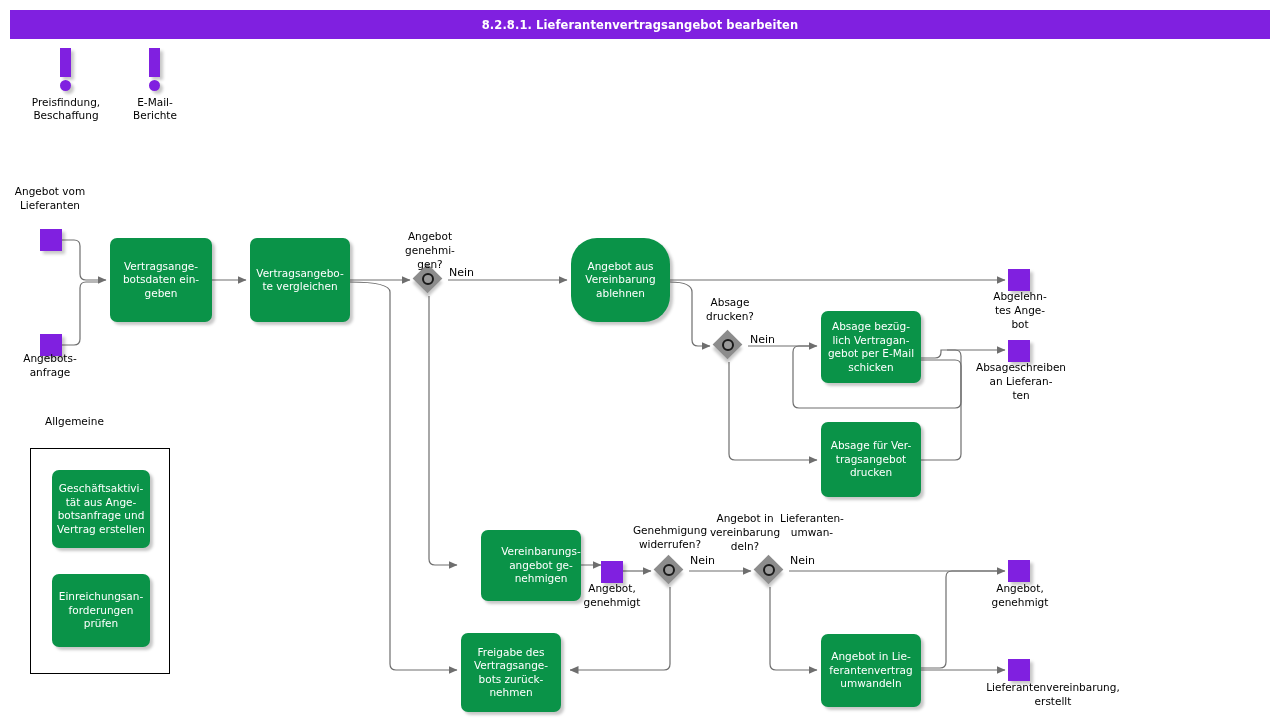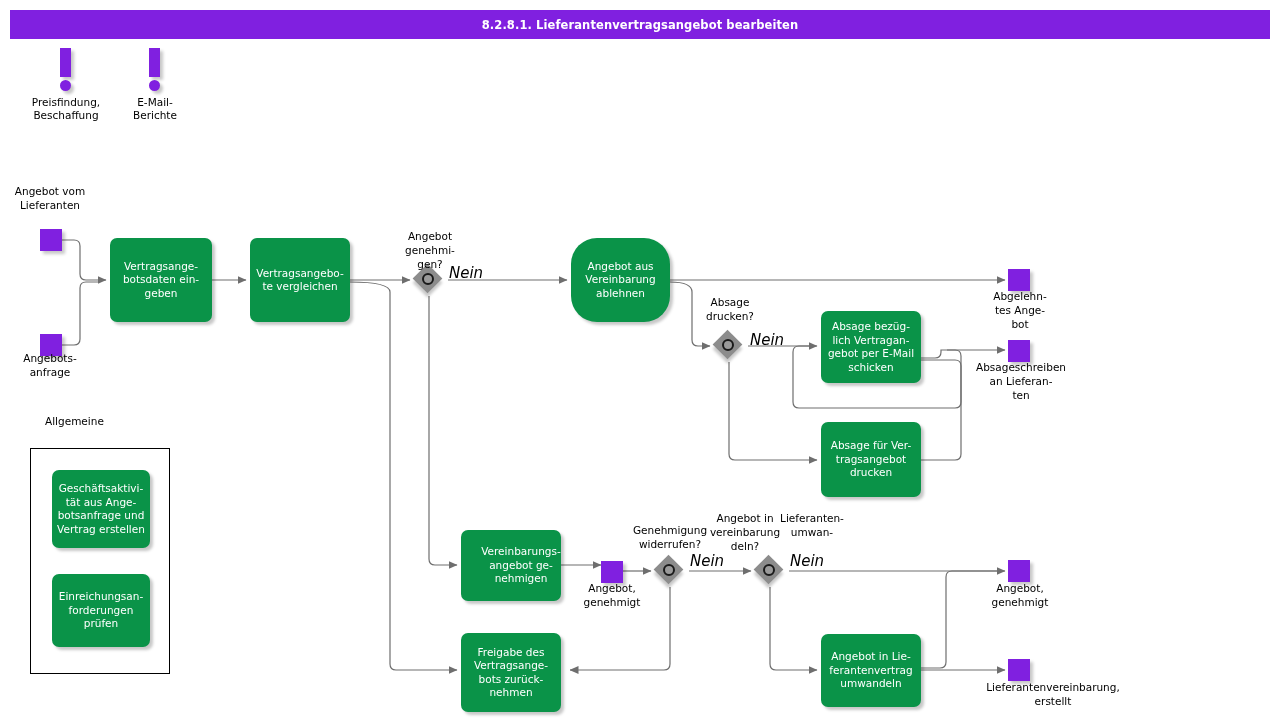--- a/index.html
+++ b/index.html
@@ -53,21 +53,21 @@
   
   .lbl{
     position:absolute;
     color:#000000;
     font-size:10.5px;
     line-height:14px;
     text-align:center;
     white-space:pre-line;
     box-sizing:border-box;
   }
-  .lbl.edge{font-size:15px;font-style:italic;}
+  .lbl.edge{font-size:11px;}
 
   
   .gw{
     position:absolute;
     width:30px;height:30px;
   }
   .gw .dia{
     position:absolute;left:3px;top:3px;width:21px;height:21px;
     background:#8c8c8c;
     transform:rotate(45deg);
@@ -226,21 +226,21 @@
 
   <div class="fbox" style="left:821px;top:311px;width:100px;height:72px;">Absage bezüg-
 lich Vertragan-
 gebot per E-Mail
 schicken</div>
 
   <div class="fbox" style="left:821px;top:422px;width:100px;height:75px;">Absage für Ver-
 tragsangebot
 drucken</div>
 
-  <div class="fbox" style="left:461px;top:530px;width:100px;height:71px;padding-left:25px;">Vereinbarungs-
+  <div class="fbox" style="left:481px;top:530px;width:100px;height:71px;padding-left:25px;">Vereinbarungs-
 angebot    ge-
 nehmigen</div>
 
   <div class="fbox" style="left:461px;top:633px;width:100px;height:79px;">Freigabe des
 Vertragsange-
 bots zurück-
 nehmen</div>
 
   <div class="fbox" style="left:821px;top:634px;width:100px;height:73px;">Angebot in Lie-
 ferantenvertrag

